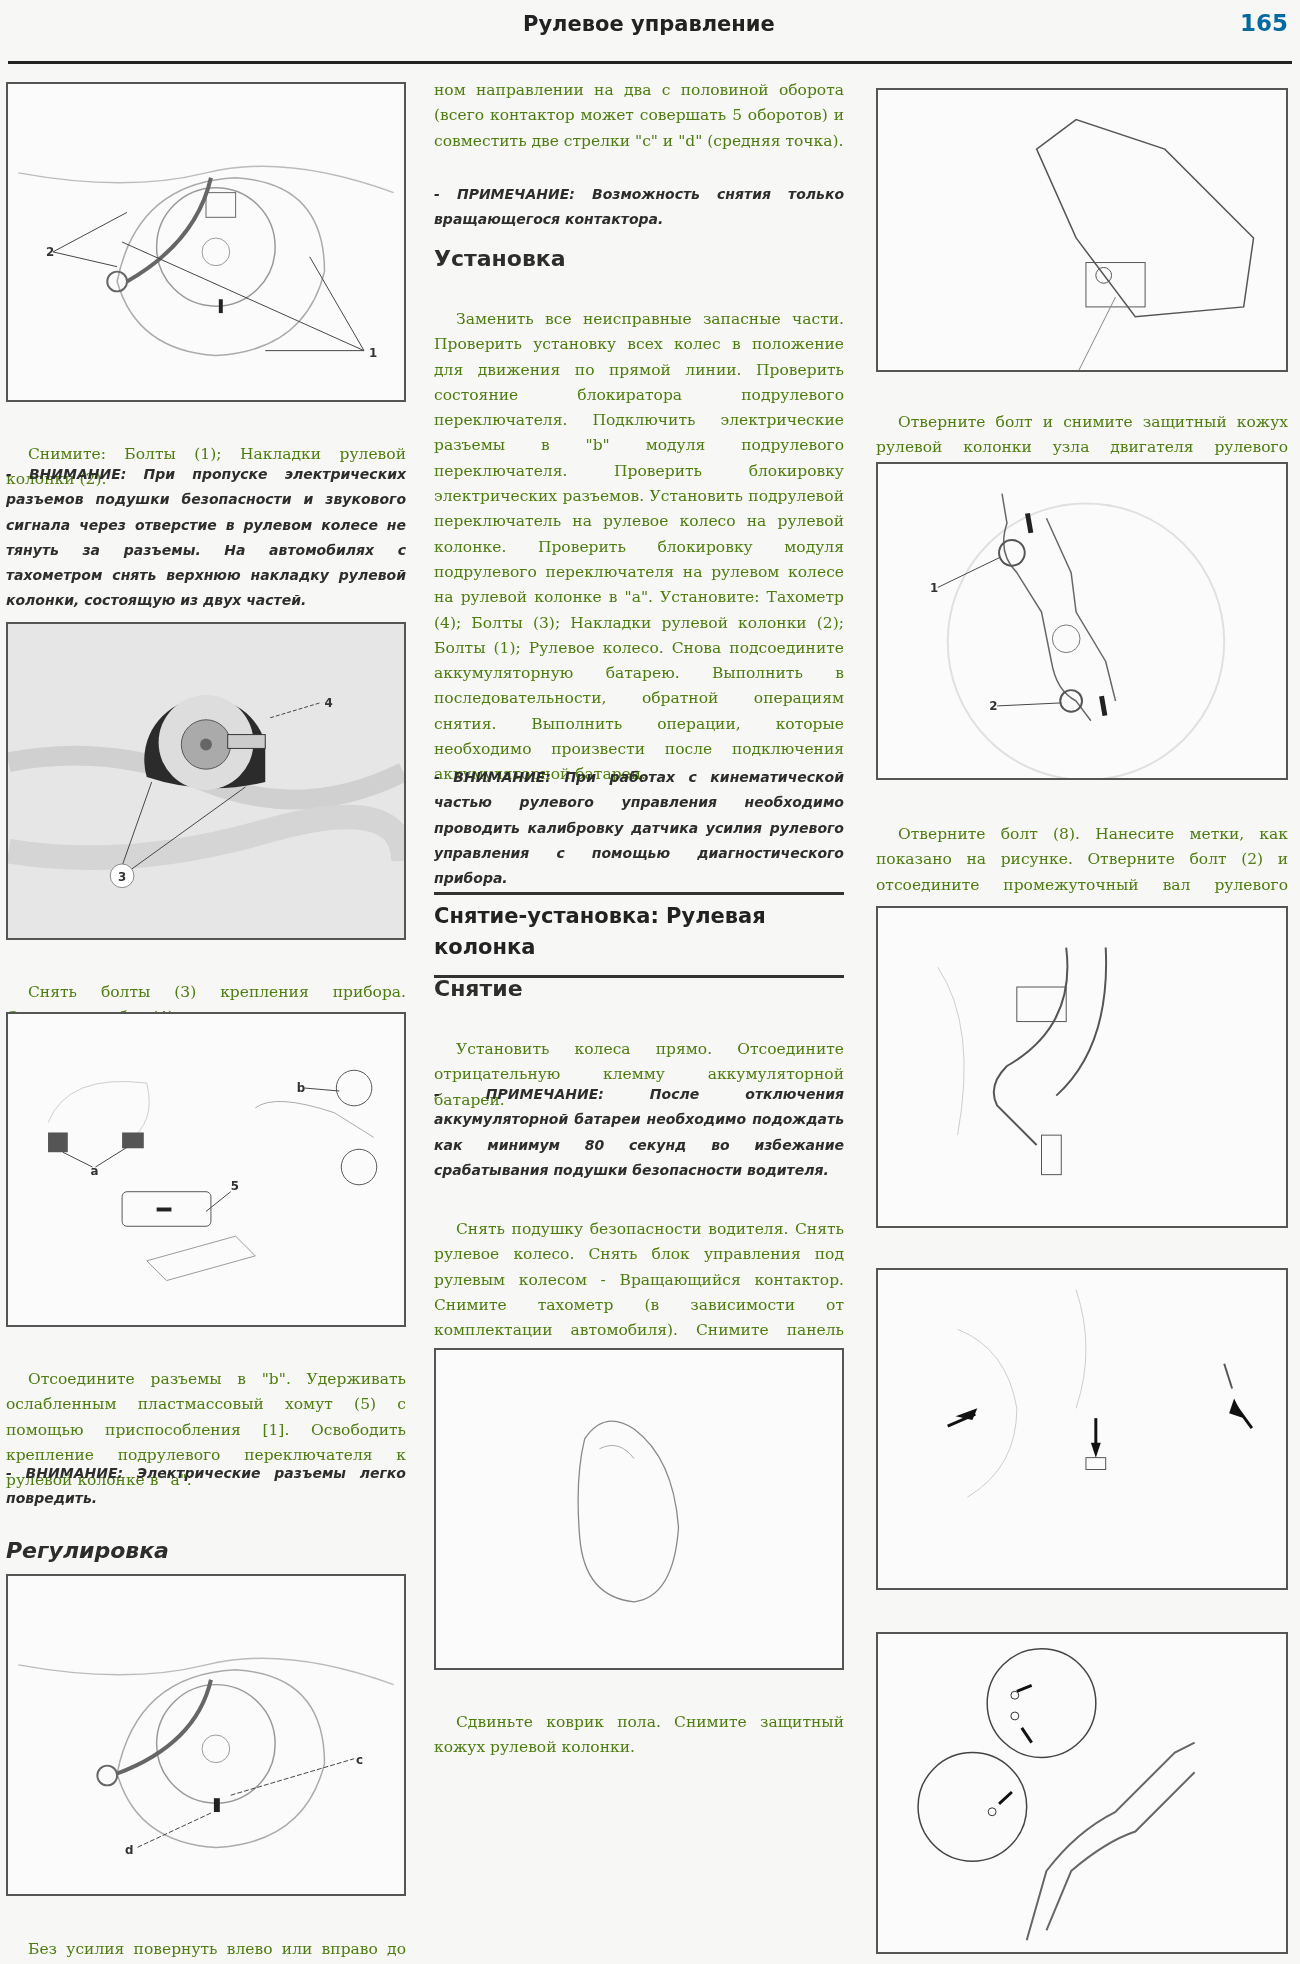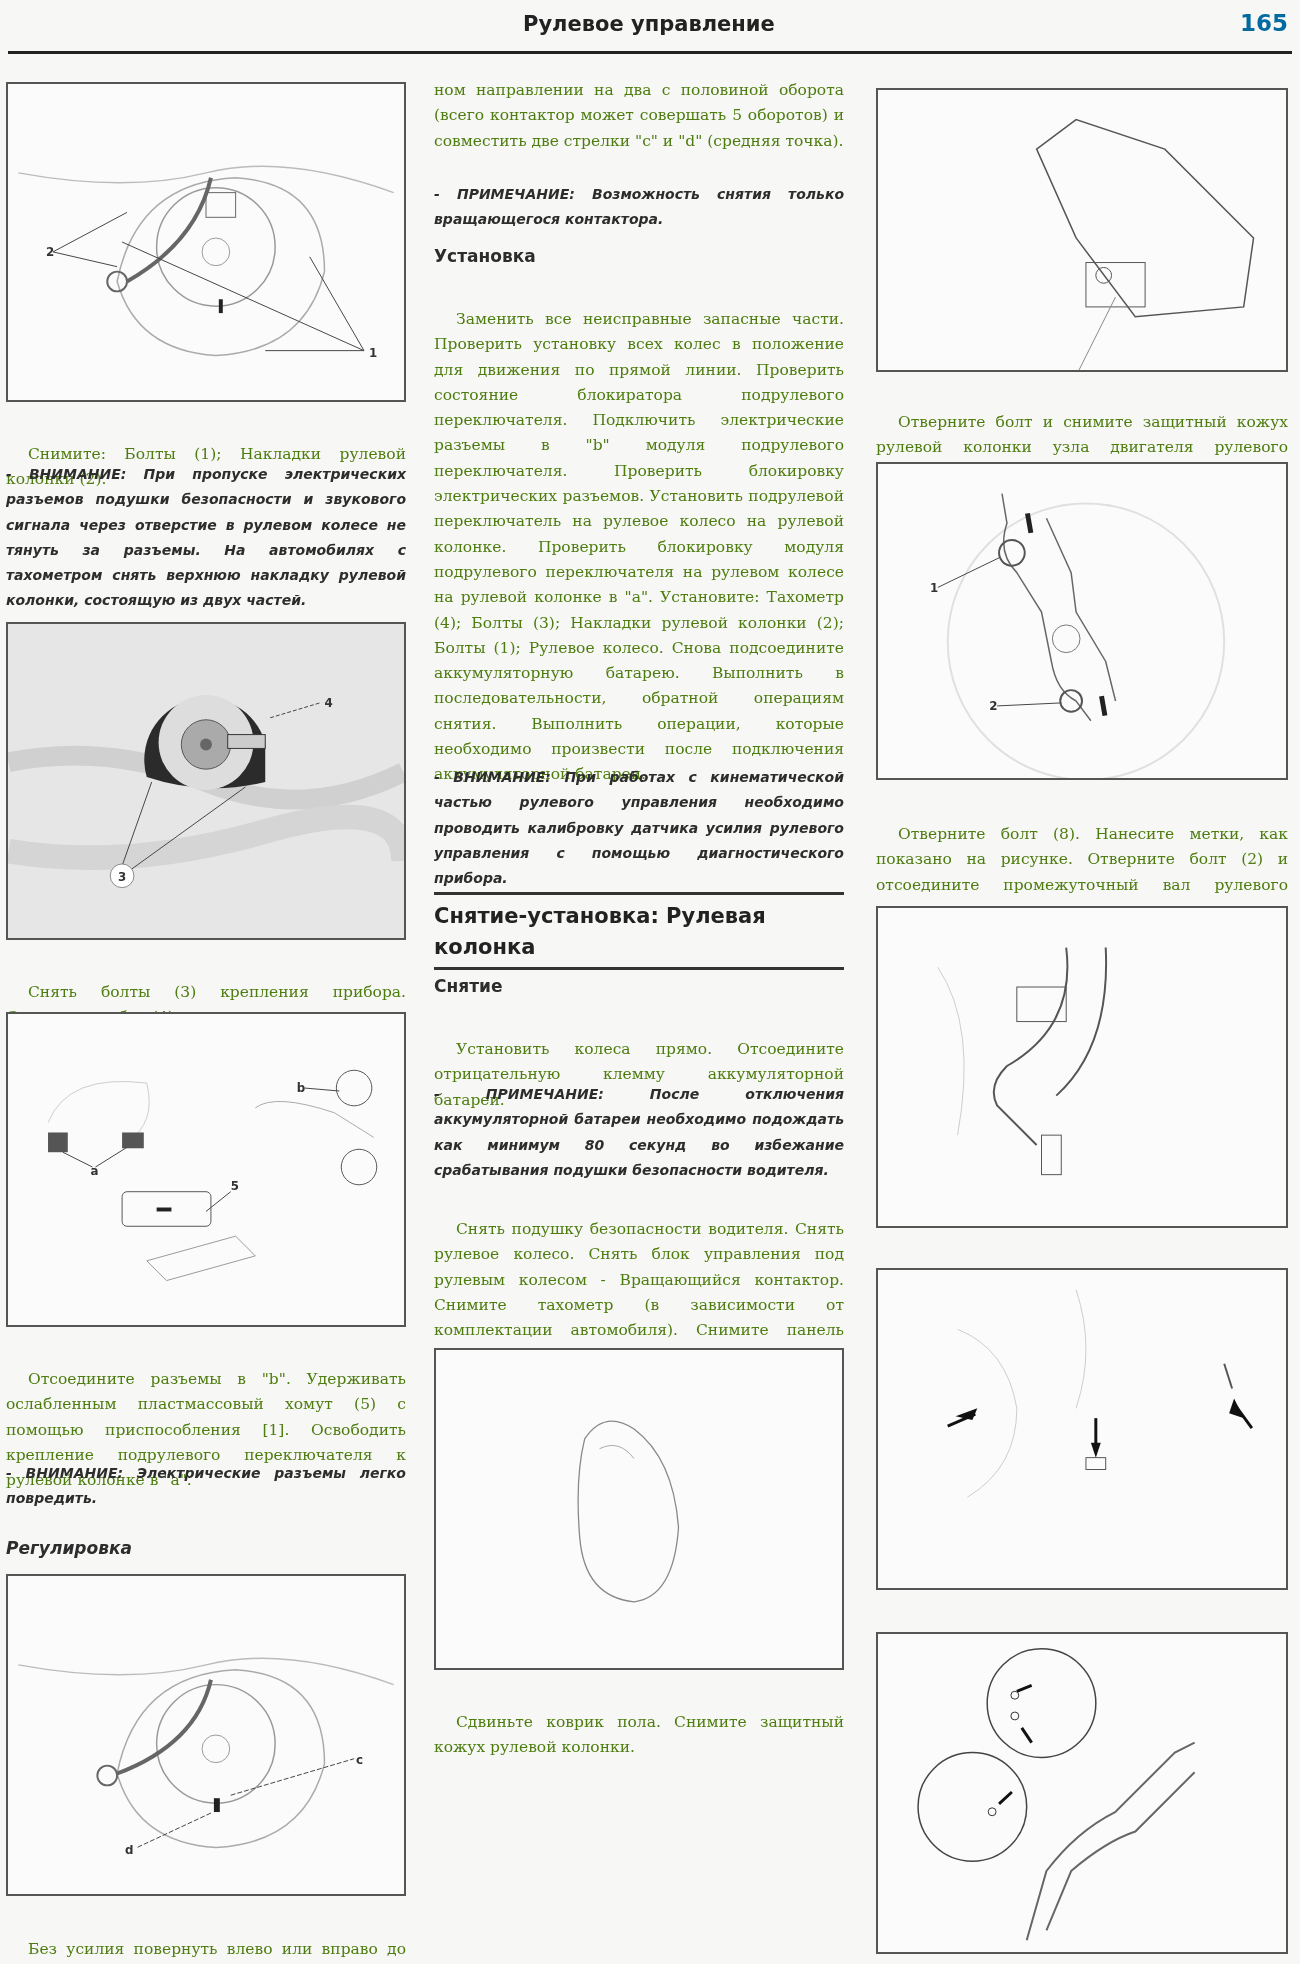--- a/index.html
+++ b/index.html
@@ -1,27 +1,27 @@
 <!DOCTYPE html>
 <html><head>
 <meta charset="utf-8">
 <style>
   * { box-sizing: border-box; margin: 0; padding: 0; }
   body { width: 1300px; height: 1964px; background: #f7f7f5; font-family: "DejaVu Serif", serif; color: #4a4a4a; position: relative; overflow: hidden; }
-  .header { position: absolute; left: 8px; top: 0; width: 1284px; height: 54px; border-bottom: 3px solid #222; }
+  .header { position: absolute; left: 8px; top: 0; width: 1284px; height: 64px; border-bottom: 3px solid #222; }
   .header .title { position: absolute; left: 515px; top: 12px; font-family: "DejaVu Sans", sans-serif; font-weight: bold; font-size: 21px; color: #222; }
   .header .pageno { position: absolute; right: 4px; top: 10px; font-family: "DejaVu Sans", sans-serif; font-weight: bold; font-size: 23px; color: #0369a1; }
   .fig { position: absolute; border: 2px solid #555; background: #fbfbfb; overflow: hidden; }
   .fig svg { width: 100%; height: 100%; display: block; }
   .p { position: absolute; font-size: 15.5px; line-height: 25.3px; text-align: justify; color: #4d7c0f; }
   .p.indent { text-indent: 22px; margin-top: 32px; }
   .note { position: absolute; font-family: "DejaVu Sans", sans-serif; font-style: italic; font-weight: bold; font-size: 14px; line-height: 25.3px; text-align: justify; color: #2d2d2d; }
-  .h3 { position: absolute; font-family: "DejaVu Sans", sans-serif; font-weight: bold; font-size: 17px; color: #2d2d2d; }
+  .h3 { position: absolute; font-family: "DejaVu Sans", sans-serif; font-weight: bold; font-size: 22px; color: #2d2d2d; }
   .h3.italic { font-style: italic; }
-  .h2 { position: absolute; font-family: "DejaVu Sans", sans-serif; font-weight: bold; font-size: 21px; line-height: 31px; color: #222; border-top: 3px solid #333; border-bottom: 3px solid #333; padding: 6px 0 4px 0; }
+  .h2 { position: absolute; font-family: "DejaVu Sans", sans-serif; font-weight: bold; font-size: 21px; line-height: 31px; color: #222; border-top: 3px solid #333; border-bottom: 3px solid #333; padding: 6px 0 12px 0; }
   .callout { font-family: "DejaVu Sans", sans-serif; font-weight: bold; font-size: 12px; fill: #333; }
 </style>
 </head>
 <body>
 
 <div class="header">
   <span class="title">Рулевое управление</span>
   <span class="pageno">165</span>
 </div>
 

